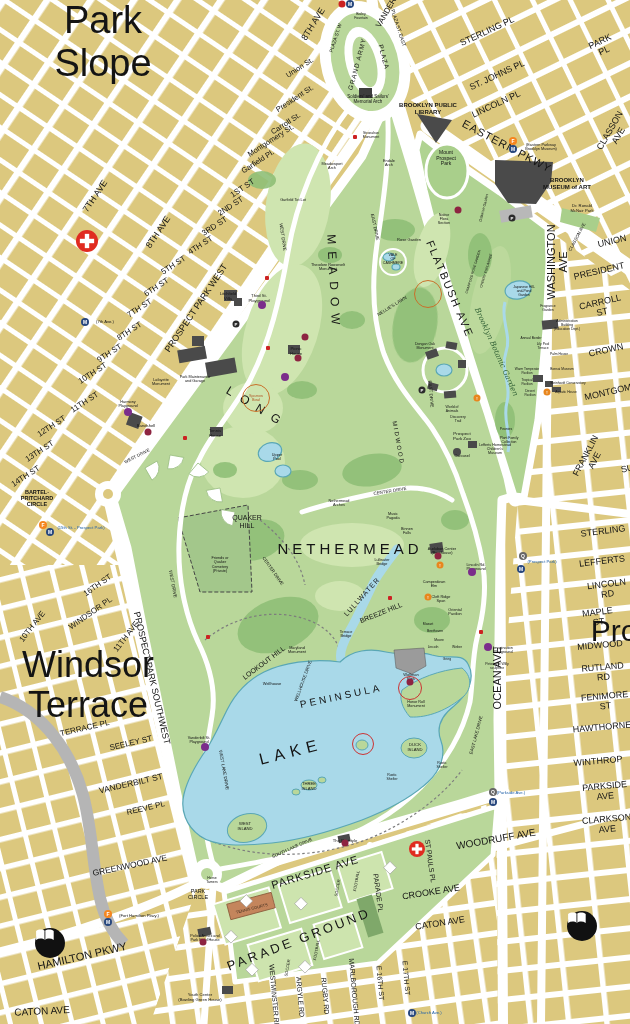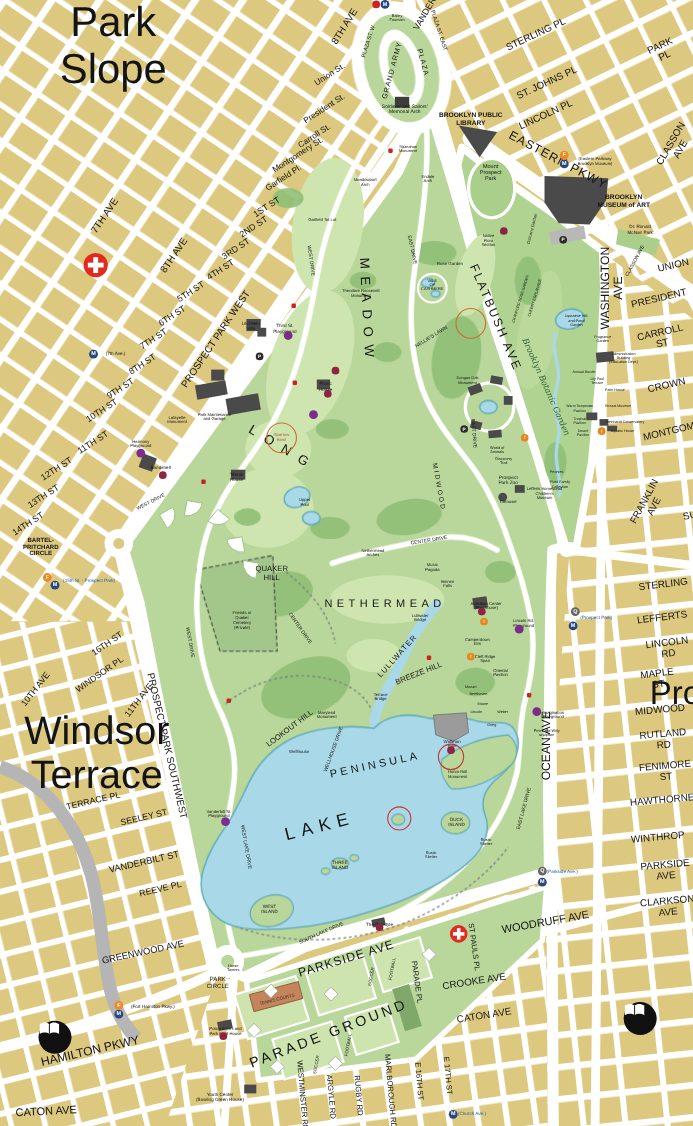--- a/index.html
+++ b/index.html
@@ -367,21 +367,21 @@
       <div class="lbl" style="left: 245px; top: 827px; font-size: 4.2px; transform: translate(-50%, -50%) rotate(0deg);">WEST
 ISLAND</div>
       <div class="lbl" style="left: 309px; top: 787px; font-size: 4.2px; transform: translate(-50%, -50%) rotate(0deg);">THREE
 ISLAND</div>
       <div class="lbl" style="left: 415px; top: 748px; font-size: 4.2px; transform: translate(-50%, -50%) rotate(0deg);">DUCK
 ISLAND</div>
       <div class="lbl" style="left: 341px; top: 696px; font-size: 10px; transform: translate(-50%, -50%) rotate(-12deg); letter-spacing: 3px;">PENINSULA</div>
       <div class="lbl" style="left: 264px; top: 663px; font-size: 7px; transform: translate(-50%, -50%) rotate(-37deg);">LOOKOUT HILL</div>
       <div class="lbl" style="left: 381px; top: 613px; font-size: 7px; transform: translate(-50%, -50%) rotate(-22deg);">BREEZE HILL</div>
       <div class="lbl" style="left: 362px; top: 597px; font-size: 7px; transform: translate(-50%, -50%) rotate(-48deg); letter-spacing: 1px;">LULLWATER</div>
-      <div class="lbl" style="left: 350px; top: 549px; font-size: 10px; transform: translate(-50%, -50%) rotate(0deg); letter-spacing: 4px;">NETHERMEAD</div>
+      <div class="lbl" style="left: 350px; top: 549px; font-size: 15px; transform: translate(-50%, -50%) rotate(0deg); letter-spacing: 4px;">NETHERMEAD</div>
       <div class="lbl" style="left: 247px; top: 522px; font-size: 7px; transform: translate(-50%, -50%) rotate(0deg);">QUAKER
 HILL</div>
       <div class="lbl" style="left: 257px; top: 408px; font-size: 12px; transform: translate(-50%, -50%) rotate(31deg); letter-spacing: 9px;">LONG</div>
       <div class="lbl" style="left: 333px; top: 283px; font-size: 12px; transform: translate(-50%, -50%) rotate(87deg); letter-spacing: 7px;">MEADOW</div>
       <div class="lbl" style="left: 398px; top: 443px; font-size: 6px; transform: translate(-50%, -50%) rotate(80deg); letter-spacing: 2px;">MIDWOOD</div>
       <div class="lbl" style="left: 256px; top: 398px; font-size: 3.8px; transform: translate(-50%, -50%) rotate(0deg); color: rgb(176, 90, 42);">Sparrow
 Bowl</div>
       <div class="lbl" style="left: 283px; top: 237px; font-size: 4.5px; transform: translate(-50%, -50%) rotate(82deg);">WEST DRIVE</div>
       <div class="lbl" style="left: 137px; top: 456px; font-size: 4.5px; transform: translate(-50%, -50%) rotate(-27deg);">WEST DRIVE</div>
       <div class="lbl" style="left: 173px; top: 584px; font-size: 4.5px; transform: translate(-50%, -50%) rotate(80deg);">WEST DRIVE</div>

